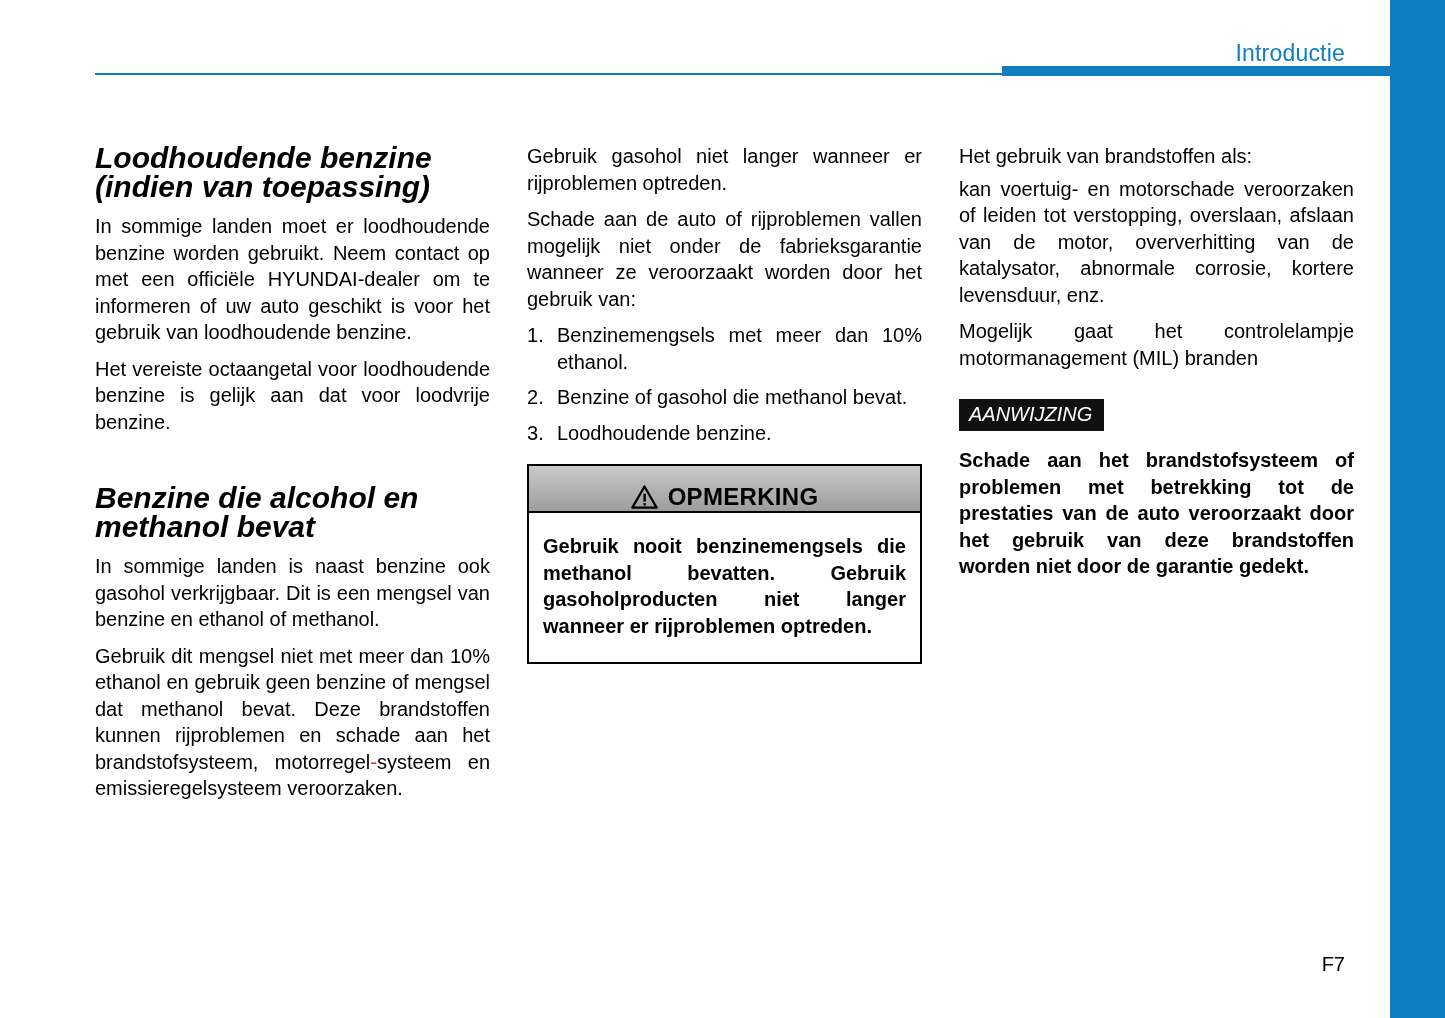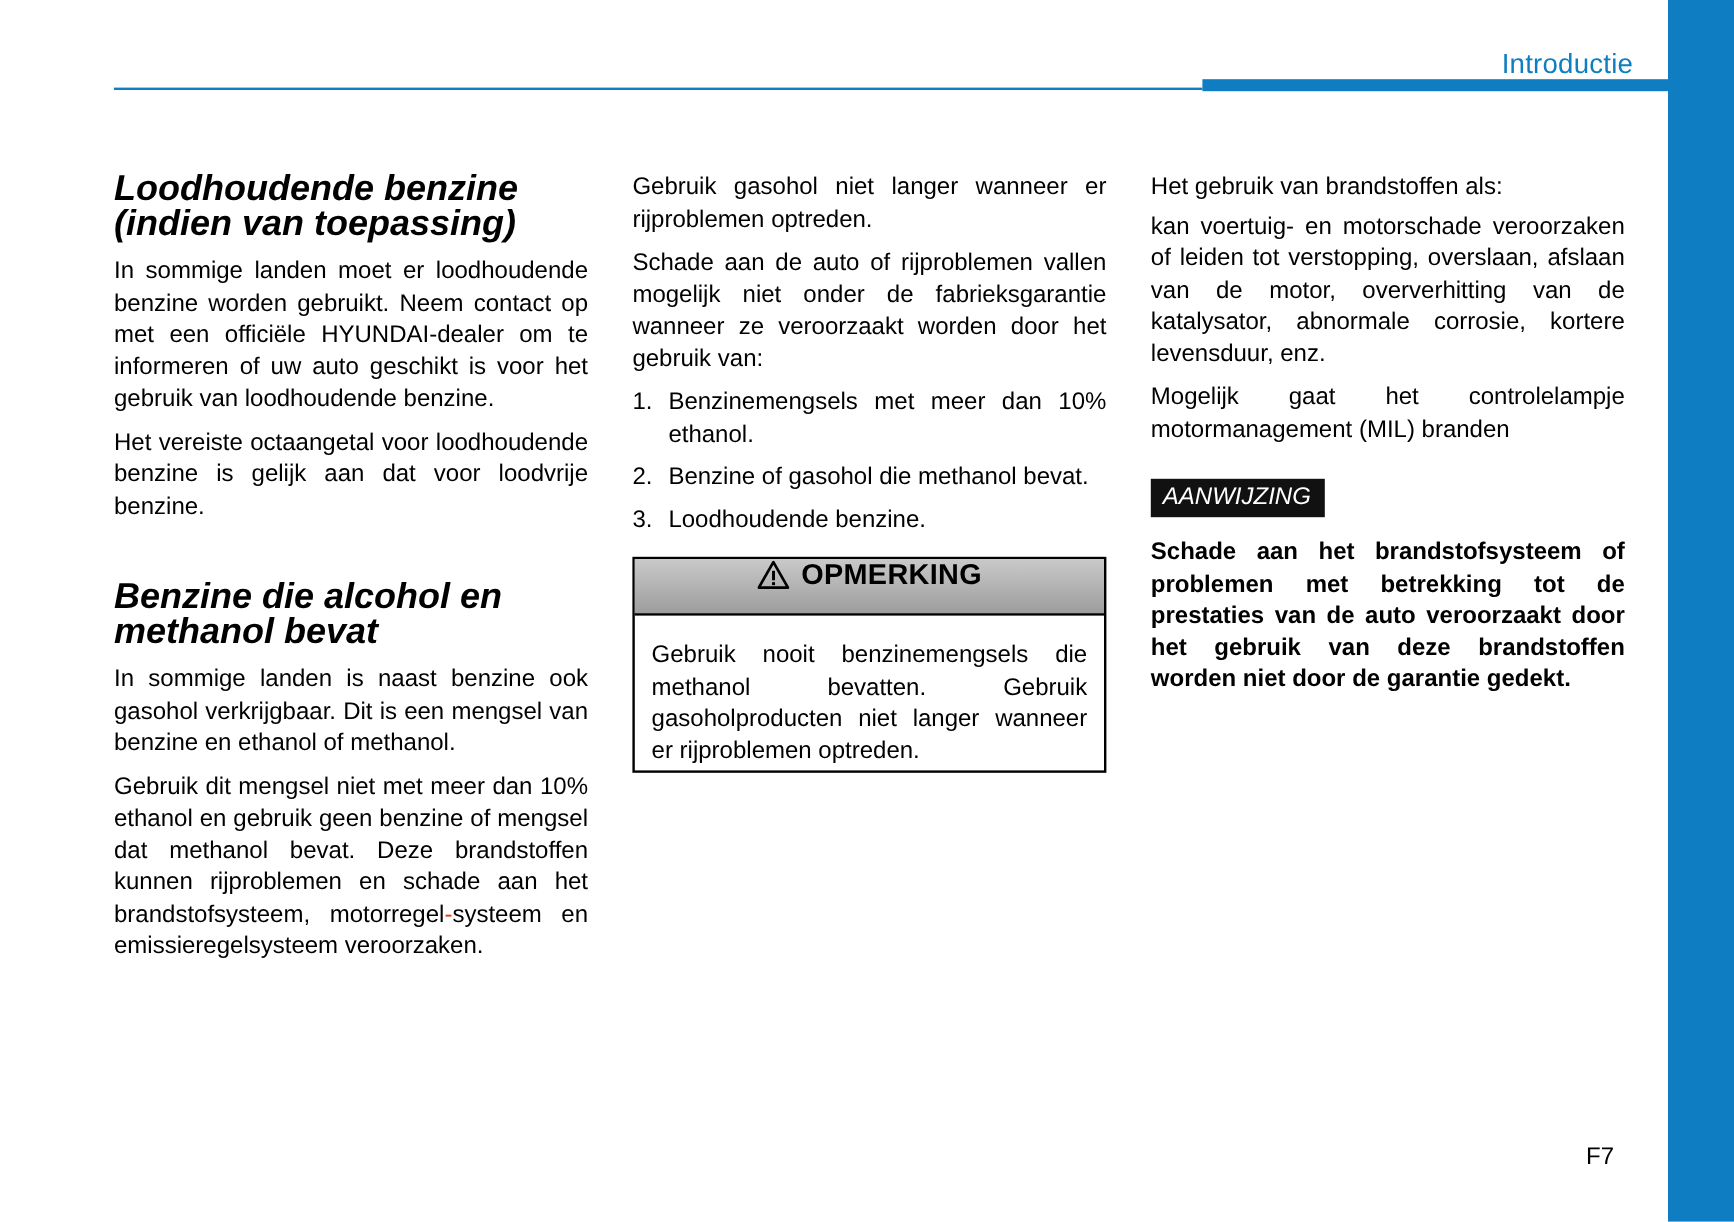--- a/index.html
+++ b/index.html
@@ -13,21 +13,21 @@
 
   
   .edge-bar {
     position: absolute; top: 0; right: 0;
     width: 55px; height: 1018px;
     background: var(--accent, #0f7dc2);
   }
 
   
   .header-title {
-    position: absolute; top: 40px; right: 84px;
+    position: absolute; top: 40px; right: 100px;
     font-size: 23px; color: var(--accent, #0f7dc2);
     letter-spacing: 0.2px;
   }
   .rule-thin {
     position: absolute; left: 95px; top: 73px;
     width: 907px; height: 2px;
     background: var(--accent, #0f7dc2);
   }
   .rule-thick {
     position: absolute; left: 1002px; top: 66px;
@@ -87,30 +87,30 @@
   ul.dash-list li::before { content: "-"; position: absolute; left: 0; }
 
   
   .notice-box {
     margin-top: 16px;
     border: 2px solid #000;
     background: #fff;
   }
   .notice-header {
     height: 47px;
-    display: flex; align-items: flex-start; justify-content: center;
+    display: flex; align-items: flex-end; justify-content: center;
     gap: 10px;
     background: linear-gradient(var(--notice_gray_light, #c9c9c9), var(--notice_gray_dark, #9d9d9d));
     border-bottom: 2px solid #000;
   }
   .notice-title { font-size: 24px; font-weight: bold; letter-spacing: 0.3px; }
   .warning-icon { display: inline-flex; }
   .notice-body {
-    padding: 20px 14px 3px 14px;
-    font-size: 20px; font-weight: normal;
+    padding: 20px 14px 23px 14px;
+    font-size: 20px; font-weight: bold;
     line-height: 26.5px; text-align: justify;
   }
 
   
   .black-label {
     display: inline-block;
     background: var(--label_bg, #111111);
     color: #fff;
     font-weight: normal; font-style: italic;
     font-size: 20px;

